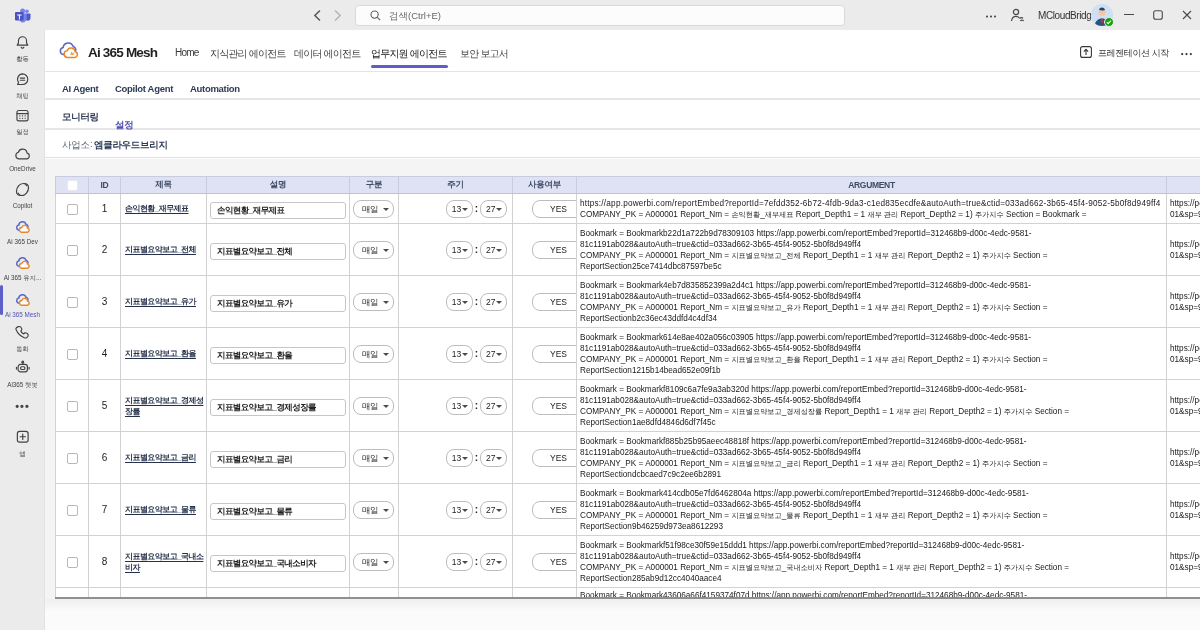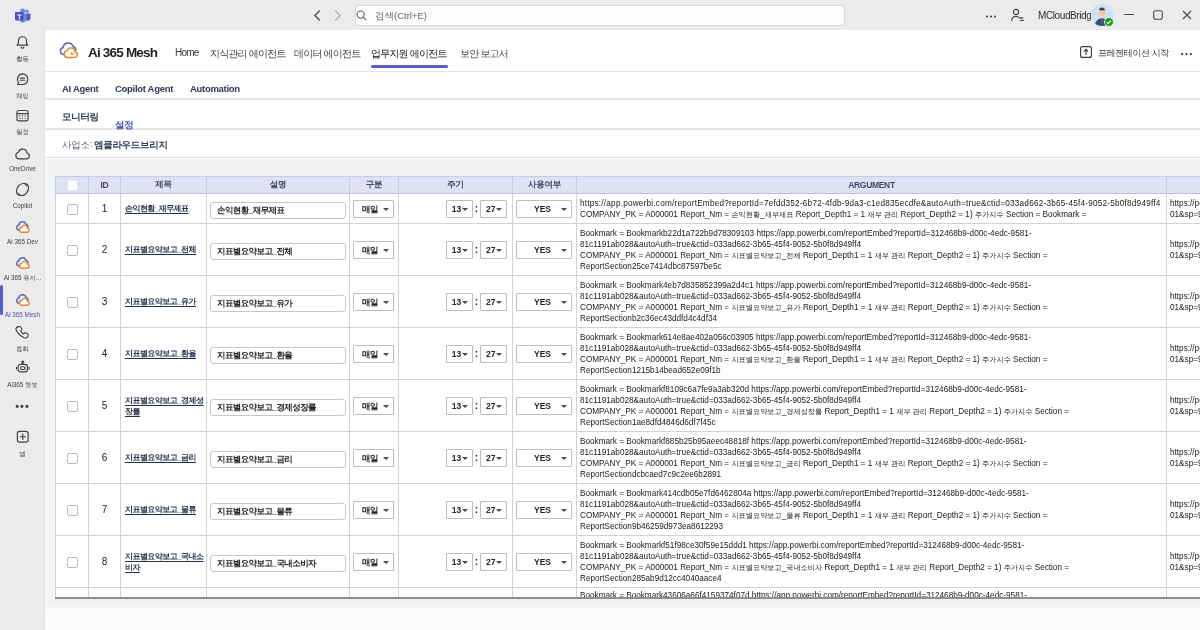--- a/index.html
+++ b/index.html
@@ -1,21 +1,21 @@
 <!DOCTYPE html>
 <html lang="ko"><head><meta charset="utf-8">
 <style>
 *{margin:0;padding:0;box-sizing:border-box}
 html,body{width:1200px;height:630px;overflow:hidden;font-family:"Liberation Sans",sans-serif;background:#fff}
 #stage{position:relative;width:1200px;height:630px;overflow:hidden}
 .abs{position:absolute}
 
 #titlebar{left:0;top:0;width:1200px;height:30px;background:#ebebeb}
 #tlogo{left:15px;top:8px}
-#searchbox{left:355px;top:5px;width:490px;height:21px;background:#fcfcfc;border:1px solid #d9d9d9;border-radius:4px;color:#666;font-size:9.5px;line-height:20px;}
+#searchbox{left:355px;top:5px;width:490px;height:21px;background:#fcfcfc;border:1px solid #d9d9d9;border-radius:4px;color:#666;font-size:9.5px;line-height:20px;padding-left:14px}
 #searchbox .mag{display:inline-block;vertical-align:-2px;margin-right:8px}
 .tb-ic{color:#494949;font-size:12px}
 #mcb{left:1038px;top:10px;font-size:10px;letter-spacing:-.4px;color:#323232}
 #avatar{left:1091px;top:4px;width:22px;height:22px;border-radius:50%;background:#cfe0f5;overflow:hidden}
 #avbadge{left:1104px;top:17px;width:10px;height:10px;border-radius:50%;background:#13a10e;border:1px solid #ebebeb}
 
 #sidebar{left:0;top:30px;width:45px;height:600px;background:#ebebeb;border-right:1px solid #e2e2e2}
 .sbit{position:absolute;left:0;width:45px;text-align:center;color:#424242}
 .sbit .lbl{display:block;font-size:7px;line-height:8px;margin-top:1px;white-space:nowrap;transform:scale(.9);color:#424242}
 .sbit.active .lbl{color:#4f52b2}
@@ -45,25 +45,25 @@
 tr{border-top:1px solid #c6c6c6;border-bottom:1px solid #c6c6c6}
 thead th{background:#dfe2f3;height:17px;font-size:8.5px;letter-spacing:-.3px;font-weight:700;color:#3e4c68;text-align:center;border:1px solid #c9cce0;border-bottom:1px solid #bfc3d8}
 .c-chk,.c-id{text-align:center}
 .c-id{font-size:10px;color:#222}
 .chk{display:inline-block;width:11px;height:11px;border:1px solid #b9b9b9;border-radius:2px;background:#fff;vertical-align:middle}
 thead .chk{border:1px solid #e6e8f5;background:#fff}
 .c-title{font-size:8px;letter-spacing:-.55px;color:#26324b;font-weight:700;padding:0 3px 0 4px}
 .c-title .lnk{text-decoration:underline;text-underline-offset:2px}
 .inp{display:inline-block;width:136px;height:17px;border:1px solid #c6c6c6;border-radius:3px;background:#fff;font-size:8.5px;letter-spacing:-.6px;color:#222;line-height:15px;padding-left:6px;font-weight:700}
 .c-desc{padding-left:3px}
-.sel{display:inline-block;text-align:left;position:relative;height:18px;border:1px solid #bdbdbd;border-radius:1px;background:#fff;font-size:8.5px;color:#222;line-height:16px;font-weight:700;vertical-align:middle}
+.sel{display:inline-block;text-align:left;position:relative;height:18px;border:1px solid #bdbdbd;border-radius:8px;background:#fff;font-size:8.5px;color:#222;line-height:16px;font-weight:400;vertical-align:middle}
 .car{position:absolute;right:4px;top:7px;width:0;height:0;border-left:3px solid transparent;border-right:3px solid transparent;border-top:3.5px solid #4a4a4a}
 .sel-g{width:41px;padding-left:8px;margin-left:3px;letter-spacing:-.4px}
 .sel-n{width:27px;padding-left:5px}
-.sel-y{width:56px;padding-left:17px;margin-left:3px}
+.sel-y{width:56px;padding-left:17px;margin-left:19px}
 .c-cycle{text-align:right;padding-right:5px}
 .colon{font-size:10px;font-weight:700;color:#222;margin:0 2px;vertical-align:middle}
 .c-arg .k{font-size:7.2px}
 .c-arg .w{letter-spacing:.22px}
 .c-arg{font-size:8.2px;letter-spacing:0;color:#191919;line-height:11px;padding:4px 2px 3px 3px;vertical-align:middle;word-break:break-all}
 .c-last{font-size:8.2px;letter-spacing:0;color:#191919;line-height:11px;padding-left:3px;white-space:nowrap}
 svg{display:block}
 </style></head>
 <body>
 <div id="stage">

